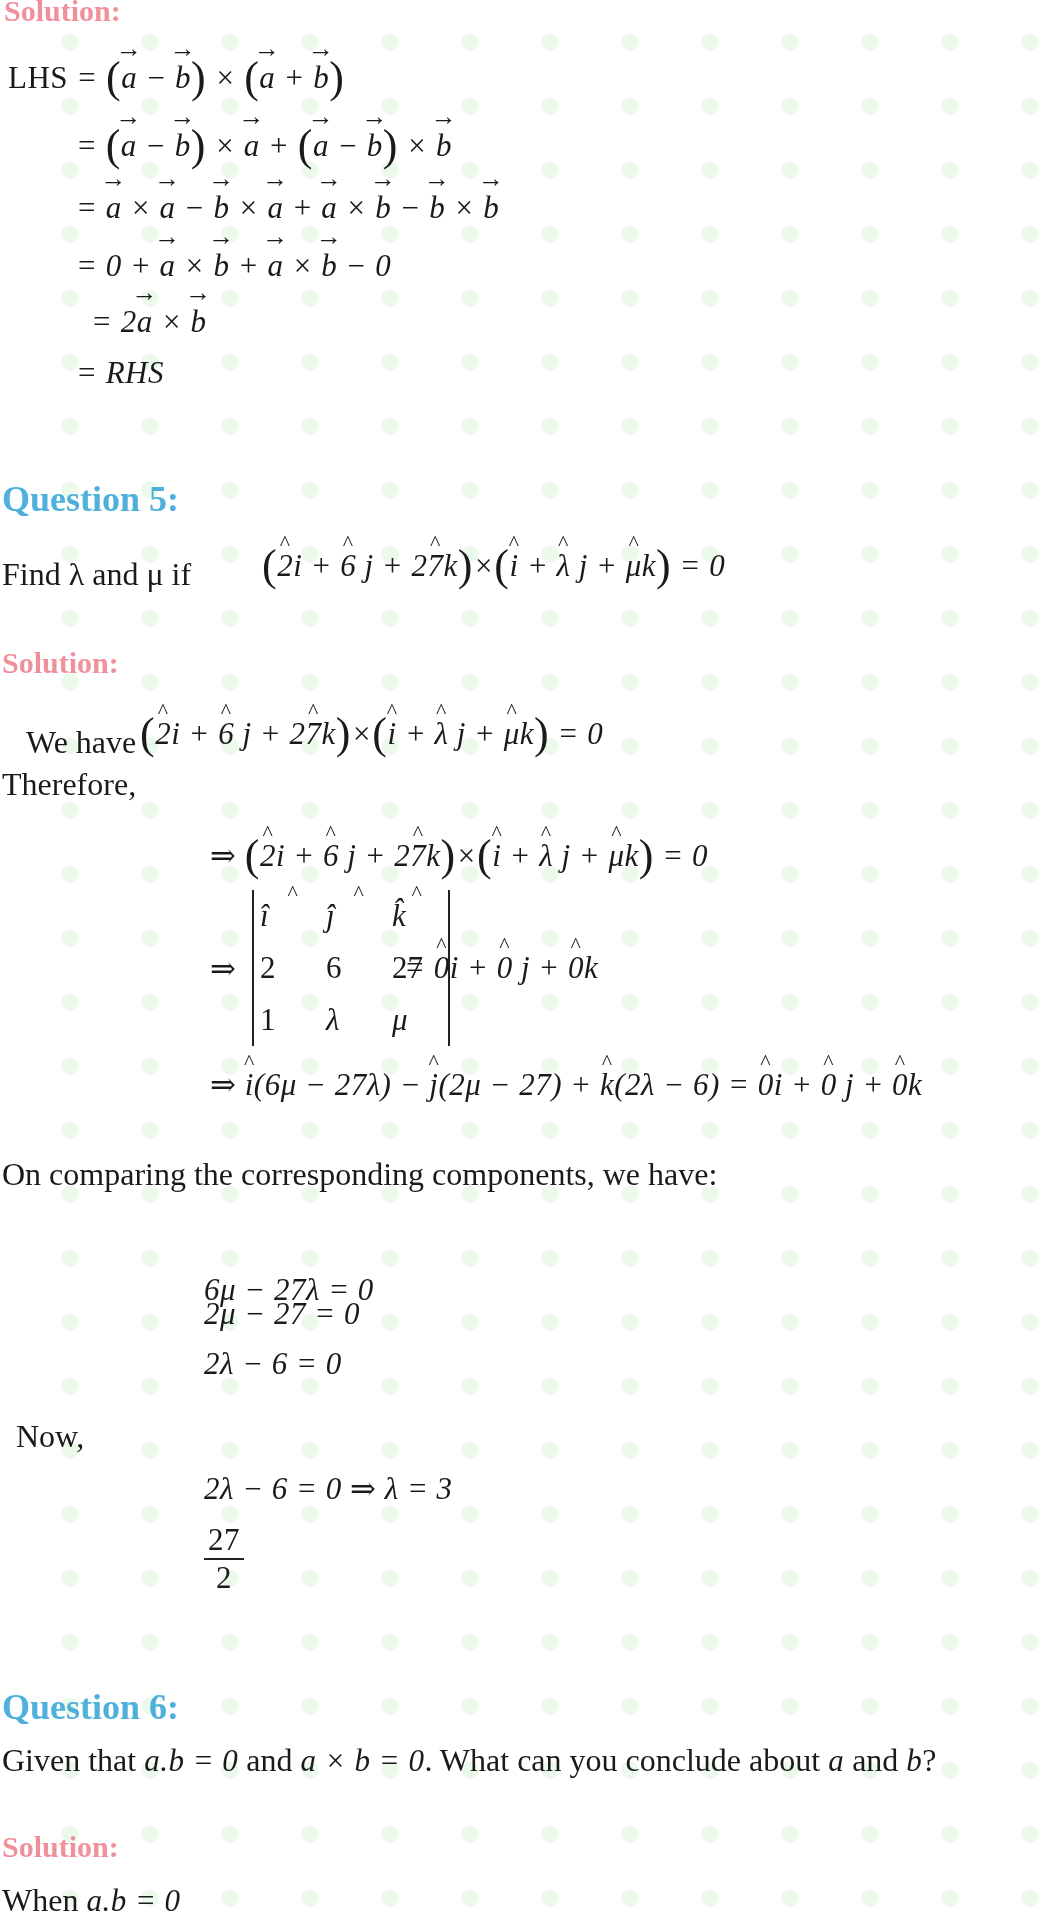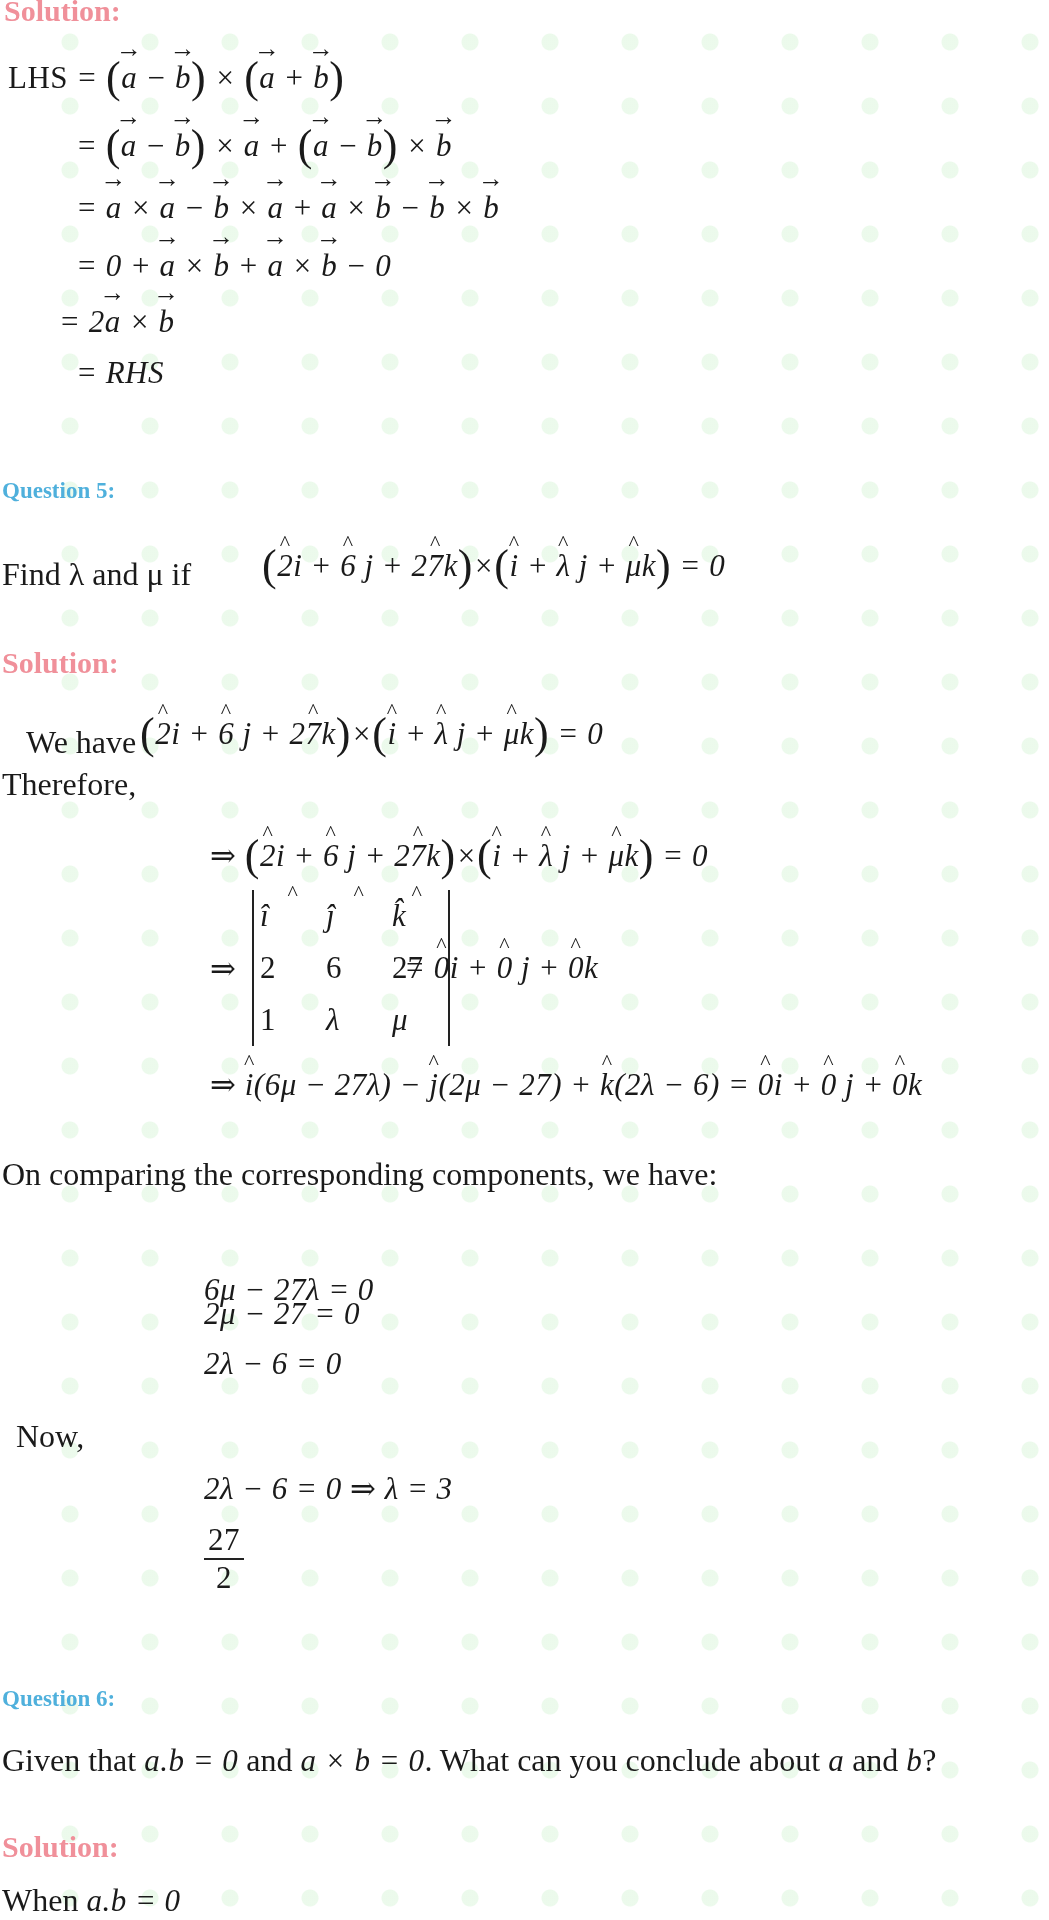--- a/index.html
+++ b/index.html
@@ -10,21 +10,21 @@
     color:#1a1a1a;
   }
   .wm {
     position:absolute; inset:0; pointer-events:none;
     background-image: radial-gradient(circle, rgba(200,240,200,0.35) 0 8px, transparent 9px);
     background-size: 80px 64px;
     background-position: 30px 10px;
   }
   .abs { position:absolute; white-space:nowrap; }
   .heading-sol { color:#f0909a; font-weight:bold; font-size:30px; }
-  .heading-q { color:#4fb0dc; font-weight:bold; font-size:23px; }
+  .heading-q { color:#4fb0dc; font-weight:bold; font-size:36px; }
   .text { font-size:32px; }
   .math { font-size:31px; font-style:italic; letter-spacing:0.5px; }
   .math .up { font-style:normal; }
   .vec { position:relative; display:inline-block; }
   .vec::before {
     content:"\2192"; position:absolute; left:50%; top:-26px; transform:translateX(-50%);
     font-size:26px; font-style:normal;
   }
   .hat { position:relative; display:inline-block; }
   .hat::before {
@@ -55,21 +55,21 @@
 </div>
 <div class="abs math" style="left:76px;top:120px;">
   = <span class="paren">(</span><span class="vec">a</span> − <span class="vec">b</span><span class="paren">)</span> × <span class="vec">a</span> + <span class="paren">(</span><span class="vec">a</span> − <span class="vec">b</span><span class="paren">)</span> × <span class="vec">b</span>
 </div>
 <div class="abs math" style="left:76px;top:190px;">
   = <span class="vec">a</span> × <span class="vec">a</span> − <span class="vec">b</span> × <span class="vec">a</span> + <span class="vec">a</span> × <span class="vec">b</span> − <span class="vec">b</span> × <span class="vec">b</span>
 </div>
 <div class="abs math" style="left:76px;top:248px;">
   = 0 + <span class="vec">a</span> × <span class="vec">b</span> + <span class="vec">a</span> × <span class="vec">b</span> − 0
 </div>
-<div class="abs math" style="left:59px;top:304px;font-style:italic;">
+<div class="abs math" style="left:91px;top:304px;font-style:italic;">
   = 2<span class="vec">a</span> × <span class="vec">b</span>
 </div>
 <div class="abs math" style="left:76px;top:355px;">= RHS</div>
 
 <div class="abs heading-q" style="left:2px;top:478px;">Question 5:</div>
 
 <div class="abs text" style="left:2px;top:556px;">
   <span>Find λ and μ if</span>
 </div>
 <div class="abs math" style="left:262px;top:540px;">

